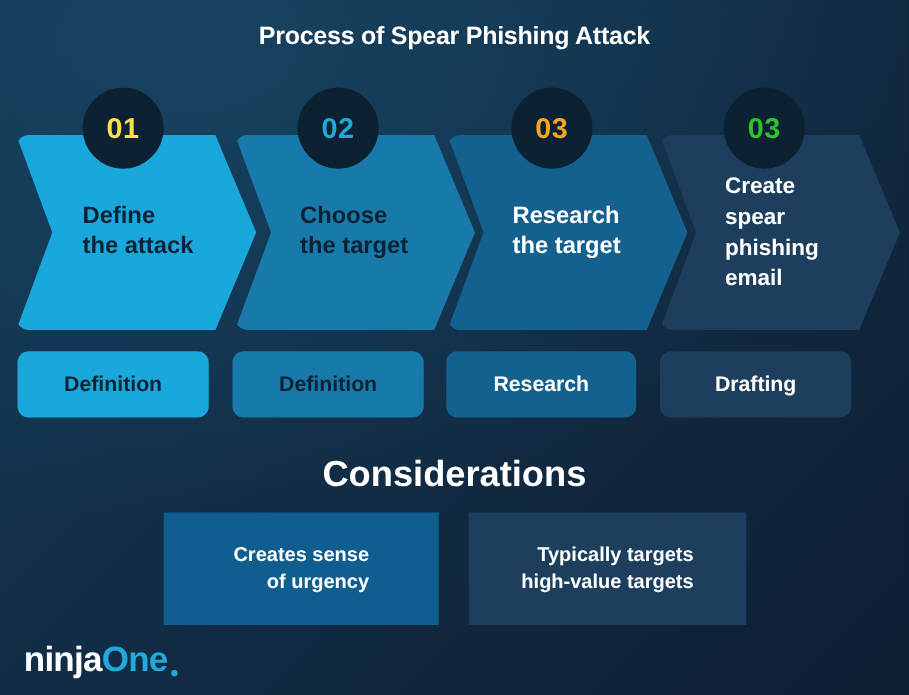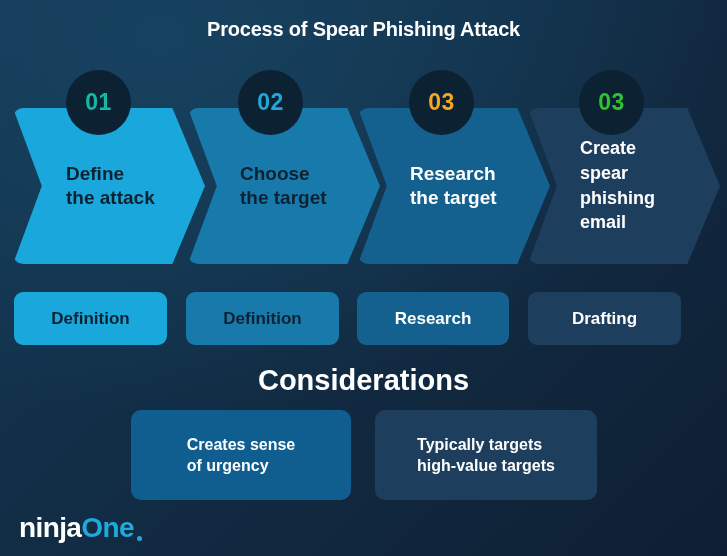--- a/index.html
+++ b/index.html
@@ -92,30 +92,30 @@
     border-radius: 50%;
     background: #0c2233;
     display: flex;
     align-items: center;
     justify-content: center;
     font-size: 23px;
     font-weight: bold;
     letter-spacing: 0.5px;
     z-index: 5;
   }
-  #badge-1 { left: 66px;  color: #14b8a6; }
+  #badge-1 { left: 66px;  color: #fde047; }
   #badge-2 { left: 238px; color: #1fa8d8; }
   #badge-3 { left: 409px; color: #f5a623; }
   #badge-4 { left: 579px; color: #2fc22f; }
 
   
   .labels-row {
     position: absolute;
     left: 0;
-    top: 292px;
+    top: 281px;
     width: 607px;
     height: 53px;
   }
   .label-pill {
     position: absolute;
     top: 0;
     height: 53px;
     border-radius: 9px;
     display: flex;
     align-items: center;
@@ -143,25 +143,25 @@
     position: absolute;
     left: 0;
     top: 410px;
     width: 727px;
     height: 90px;
   }
   .cons-box {
     position: absolute;
     top: 0;
     height: 90px;
-    border-radius: 10px;
+    border-radius: 0;
     display: flex;
     align-items: center;
     justify-content: center;
-    text-align: left;
+    text-align: right;
     color: #ffffff;
     font-size: 16px;
     font-weight: bold;
     line-height: 1.33;
     white-space: pre-line;
   }
   #cons-1 { left: 131px; width: 220px; background: #0f5e8f; }
   #cons-2 { left: 375px; width: 222px; background: #1e3e5e; }
 
   

